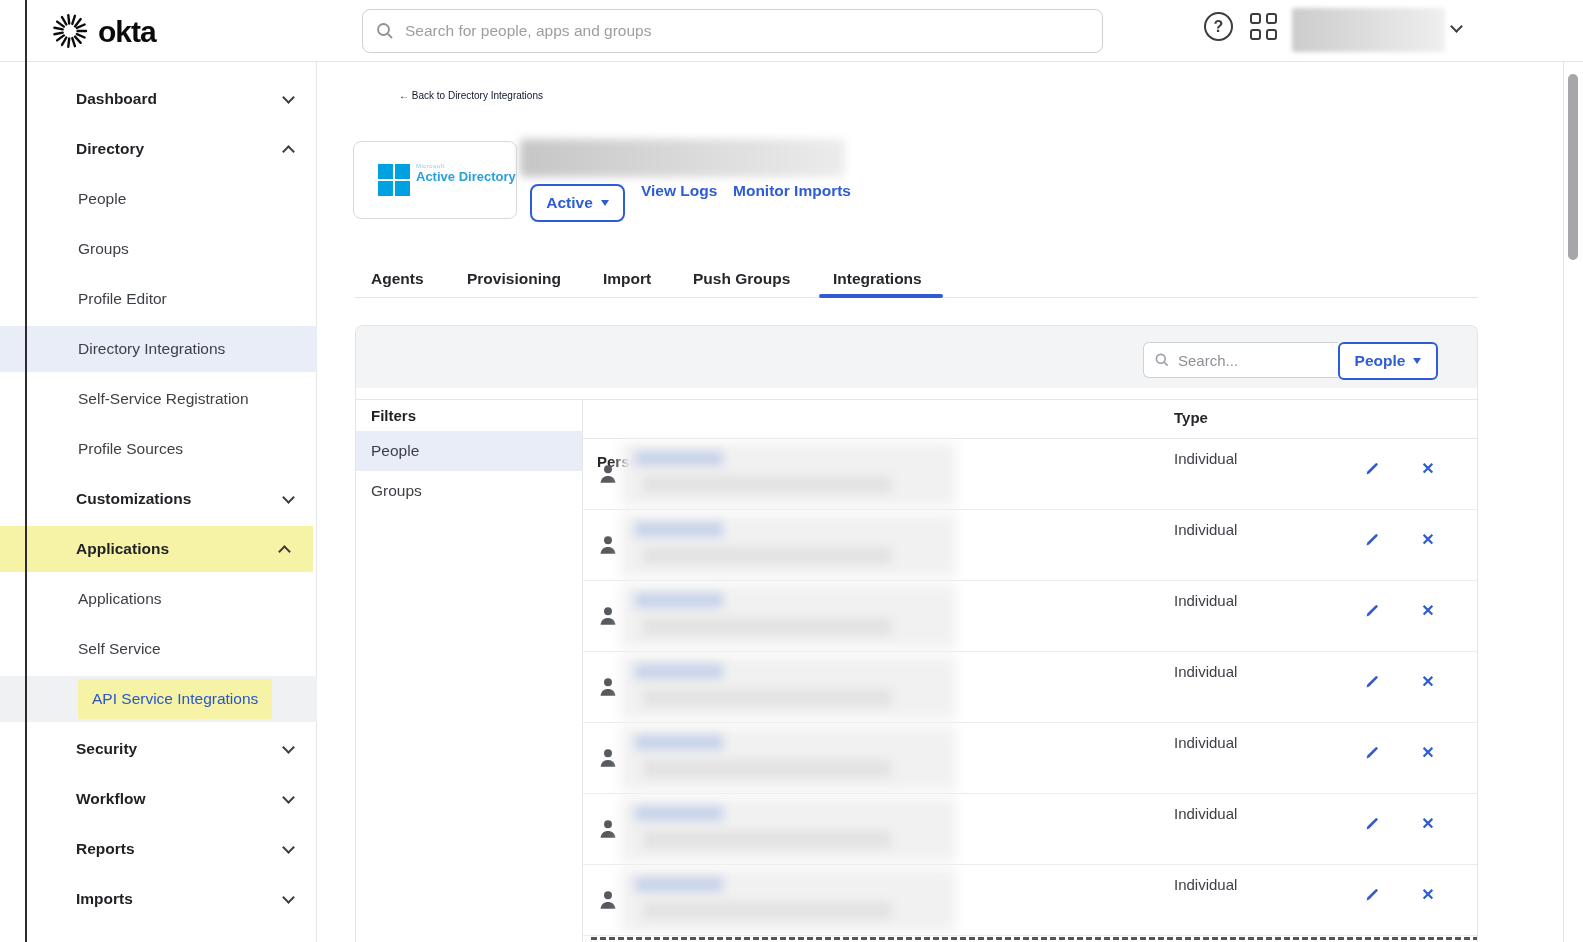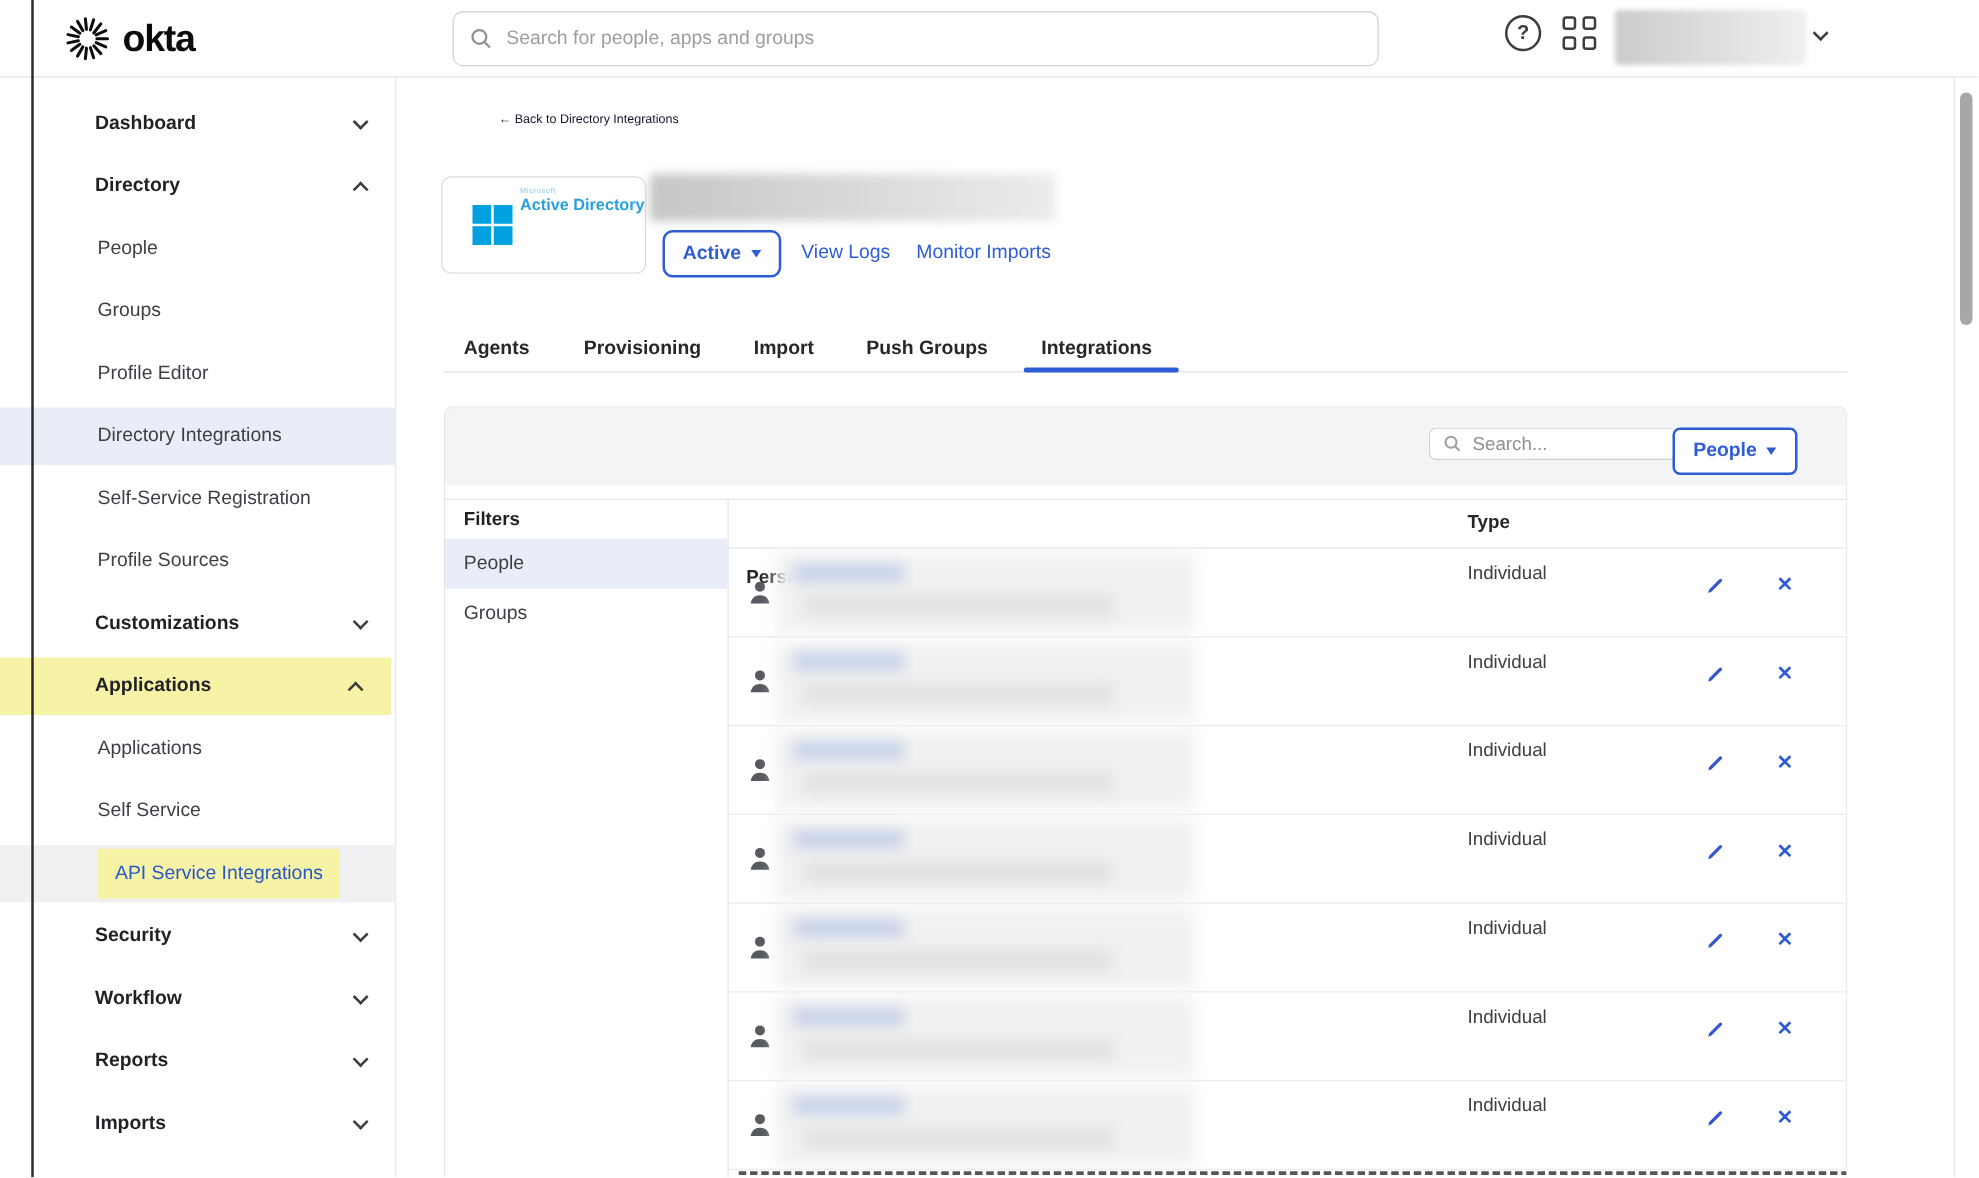--- a/index.html
+++ b/index.html
@@ -36,39 +36,39 @@
   .s-item.hl-yellow { background:#f6f3a6; width:313px; }
   .s-item.api-row { background:#f0f1f3; }
   .s-item.api-row .chip { background:#f6f3a6; color:#2857c8; padding:11px 14px; border-radius:2px; }
 
   
   .content { position:absolute; left:317px; top:62px; width:1246px; height:880px; background:#fff; }
   .back-link { position:absolute; left:38px; top:28px; font-size:10px; color:#0f172a; text-decoration:none; cursor:pointer;margin-left:44px; }
   .ad-card { position:absolute; left:36px; top:79px; width:164px; height:78px; border:1px solid #d9dbdf; border-radius:8px; background:#fff; }
   .winflag { position:absolute; left:24px; top:22px; width:33px; height:33px; display:grid; grid-template-columns:15px 15px; grid-template-rows:15px 15px; gap:2px; }
   .winflag span { background:#00a1e0; }
-  .ad-text { position:absolute; left:62px; top:8px; display:flex; flex-direction:column; }
+  .ad-text { position:absolute; left:62px; top:21px; display:flex; flex-direction:column; }
   .ad-ms { font-size:6px; color:#90c6e9; letter-spacing:.5px; }
   .ad-name { font-size:13px; font-weight:600; color:#29a0dc; white-space:nowrap; }
   .title-blur { position:absolute; left:203px; top:77px; width:325px; height:38px; border-radius:4px; background:linear-gradient(90deg,#c6c6c6,#ececec); filter:blur(4px); }
   .status-btn { position:absolute; left:213px; top:122px; width:95px; height:38px; border:2px solid #2e5cd5; border-radius:8px; background:#fff; color:#2e5cd5; font-weight:700; font-size:15.5px; display:flex; align-items:center; justify-content:center; gap:8px; cursor:pointer; font-family:"Liberation Sans",sans-serif; }
   .caret { width:0; height:0; border-left:4.5px solid transparent; border-right:4.5px solid transparent; border-top:6px solid currentColor; }
-  .hdr-link { position:absolute; top:131px; font-size:15.5px; font-weight:400; color:#2e5cd5; text-decoration:none; cursor:pointer; white-space:nowrap; }
+  .hdr-link { position:absolute; top:120px; font-size:15.5px; font-weight:700; color:#2e5cd5; text-decoration:none; cursor:pointer; white-space:nowrap; }
   .link-viewlogs { left:324px; }
   .link-monitor { left:416px; }
 
   
   .tab { position:absolute; top:198px; height:37px; font-size:15.5px; font-weight:700; color:#26272b; cursor:pointer; background:none; border:none; font-family:"Liberation Sans",sans-serif; }
   .tabs-divider { position:absolute; left:38px; top:235px; width:1123px; height:1px; background:#e3e4e7; }
   .tab-underline { position:absolute; left:502px; top:232px; width:124px; height:4px; background:#2e5cd5; border-radius:2px; }
 
   
   .panel { position:absolute; left:38px; top:263px; width:1123px; height:617px; border:1px solid #e2e4e8; border-bottom:none; border-radius:8px 8px 0 0; overflow:hidden; background:#fff; }
   .toolbar { position:absolute; left:0; top:0; width:100%; height:62px; background:#f3f4f5; }
-  .t-search { position:absolute; left:787px; top:16px; width:195px; height:26px; background:#fff; border:1px solid #cdd0d4; border-right:none; border-radius:6px 0 0 6px; display:flex; align-items:center; padding:0 10px; gap:8px; }
+  .t-search { position:absolute; left:787px; top:16px; width:195px; height:36px; background:#fff; border:1px solid #cdd0d4; border-right:none; border-radius:6px 0 0 6px; display:flex; align-items:center; padding:0 10px; gap:8px; }
   .t-search input { border:none; outline:none; width:130px; font-size:15px; font-family:"Liberation Sans",sans-serif; color:#33353a; background:transparent; }
   .t-search input::placeholder { color:#8d9095; }
   .scope-btn { position:absolute; left:982px; top:16px; width:100px; height:38px; border:2px solid #2e5cd5; border-radius:6px; background:#fff; color:#2e5cd5; font-weight:700; font-size:15.5px; display:flex; align-items:center; justify-content:center; gap:8px; cursor:pointer; font-family:"Liberation Sans",sans-serif; }
   .tbl-topline { position:absolute; left:0; top:73px; width:100%; height:1px; background:#e5e6e9; }
 
   .filters { position:absolute; left:0; top:74px; width:227px; height:543px; border-right:1px solid #e5e6e9; background:#fff; }
   .f-title { position:absolute; left:15px; top:7px; font-size:15px; font-weight:700; color:#1f2125; }
   .f-divider { position:absolute; left:0; top:31px; width:100%; height:1px; background:#e8e9eb; }
   .f-opt { position:absolute; left:0; width:100%; height:40px; display:flex; align-items:center; padding-left:15px; font-size:15.5px; color:#3c3f45; cursor:pointer; }
   .f-opt.sel { background:#e9edf8; }

